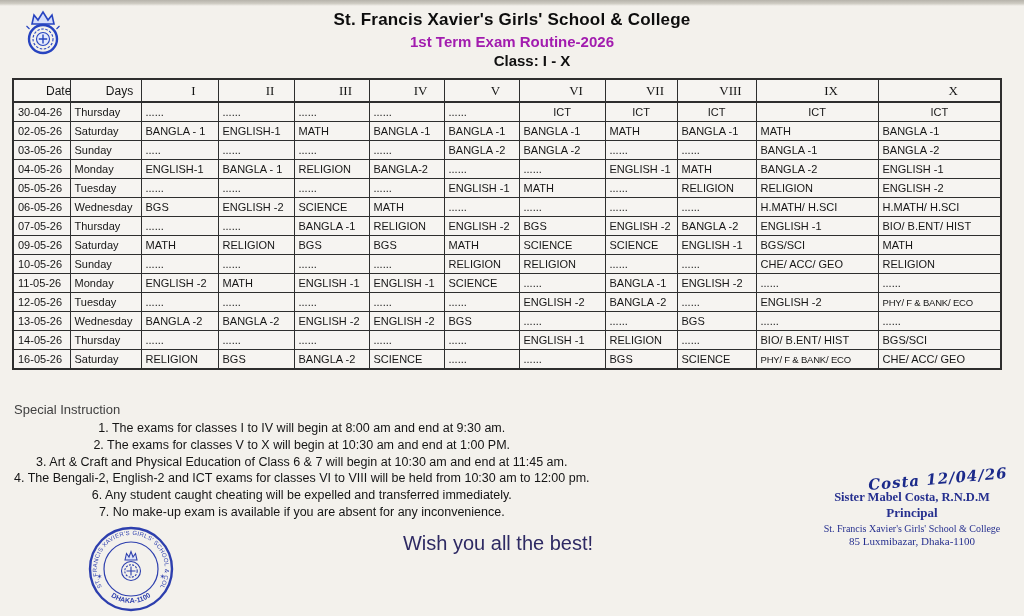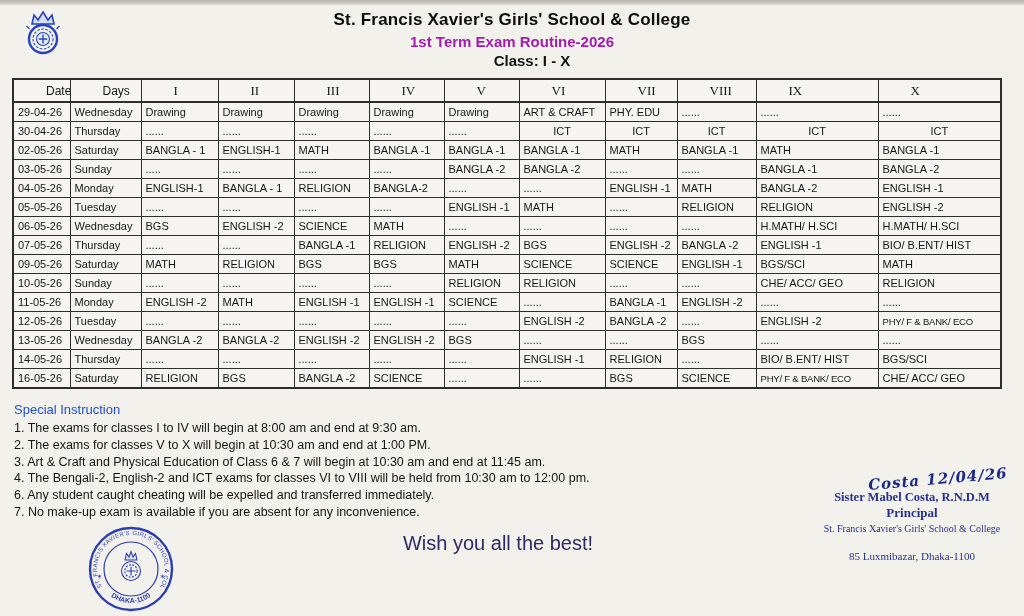--- a/index.html
+++ b/index.html
@@ -28,50 +28,50 @@
   }
   table.exam th,table.exam td{
     border:1px solid #2e2e2e;
     padding:0 4px;height:18px;
     font-size:11px;color:#161616;
     white-space:nowrap;overflow:hidden;
     text-align:left;vertical-align:middle;
     background:rgba(255,255,255,.25);
   }
   table.exam thead th{
-    height:21px;font-weight:normal;font-size:12px;
+    height:21px;text-align:center;font-weight:normal;font-size:12px;
     border-bottom-width:2px;
     padding-left:32px;
   }
   table.exam thead th.roman{font-family:"Liberation Serif",serif;font-size:13px;}
   table.exam td.ctr{text-align:center;}
   table.exam td.sm{font-size:9.5px;letter-spacing:-.2px;}
   table.exam{border:2px solid #2e2e2e;}
   
   .instructions{position:absolute;left:14px;top:402px;}
-  .instr-head{font-size:13px;color:#1d4ed8;margin-bottom:3px;}
-  .instr-item{font-size:12.5px;color:#151515;line-height:16.8px;}
+  .instr-head{font-size:13px;color:#404040;margin-bottom:3px;}
+  .instr-item{font-size:12.5px;color:#151515;line-height:16.8px;text-align:center;}
   
   .wish{
     position:absolute;left:380px;top:532px;width:236px;text-align:center;
     font-size:20px;color:#2e2a63;
   }
   
   .sig{position:absolute;right:12px;top:480px;width:200px;text-align:center;
        font-family:"Liberation Serif",serif;color:#26308f;}
   .sig-script{
     position:absolute;top:-10px;right:4px;
     font-family:"DejaVu Serif",serif;font-style:italic;font-weight:bold;
     font-size:15px;color:#1b2a8a;transform:rotate(-5deg);
     letter-spacing:1px;white-space:nowrap;
   }
   .sig-name{font-size:12.5px;font-weight:bold;margin-top:10px;}
   .sig-title{font-size:13px;font-weight:bold;margin-top:0;}
   .sig-school{font-size:10px;margin-top:2px;}
-  .sig-addr{font-size:11px;margin-top:16px;}
+  .sig-addr{font-size:11px;margin-top:1px;}
   
   .seal{position:absolute;left:81px;top:519px;}
 </style>
 </head>
 <body>
 
 <div class="scan-edge"></div>
 
 <svg class="crest" width="46" height="50" viewBox="0 0 46 50">
   <g fill="none" stroke="#2744c0" stroke-width="1.6">
@@ -115,34 +115,20 @@
         <th class="roman">IV</th>
         <th class="roman">V</th>
         <th class="roman">VI</th>
         <th class="roman">VII</th>
         <th class="roman">VIII</th>
         <th class="roman">IX</th>
         <th class="roman">X</th>
       </tr>
     </thead>
     <tbody>
-      <tr>
-        <td>29-04-26</td>
-        <td>Wednesday</td>
-        <td>Drawing</td>
-        <td>Drawing</td>
-        <td>Drawing</td>
-        <td>Drawing</td>
-        <td>Drawing</td>
-        <td>ART &amp; CRAFT</td>
-        <td>PHY. EDU</td>
-        <td>......</td>
-        <td>......</td>
-        <td>......</td>
-      </tr>
       <tr>
         <td>30-04-26</td>
         <td>Thursday</td>
         <td>......</td>
         <td>......</td>
         <td>......</td>
         <td>......</td>
         <td>......</td>
         <td class="ctr">ICT</td>
         <td class="ctr">ICT</td>

